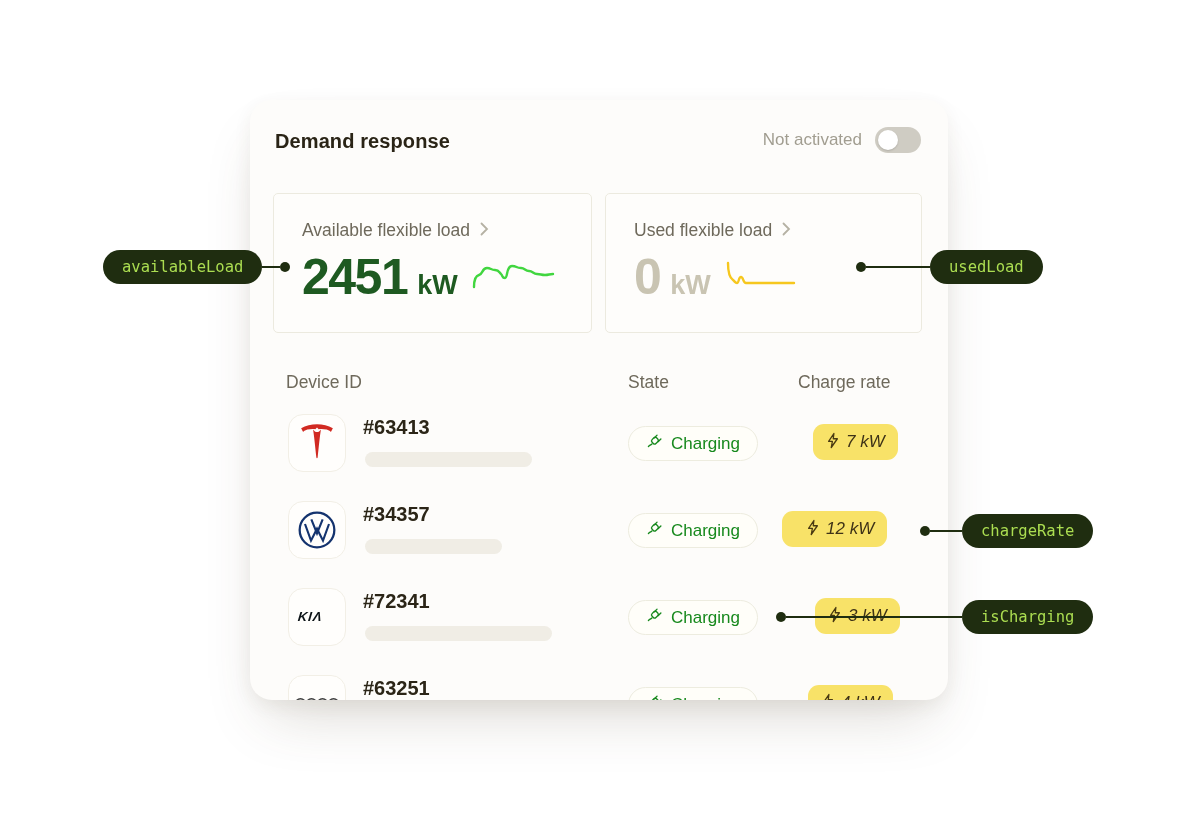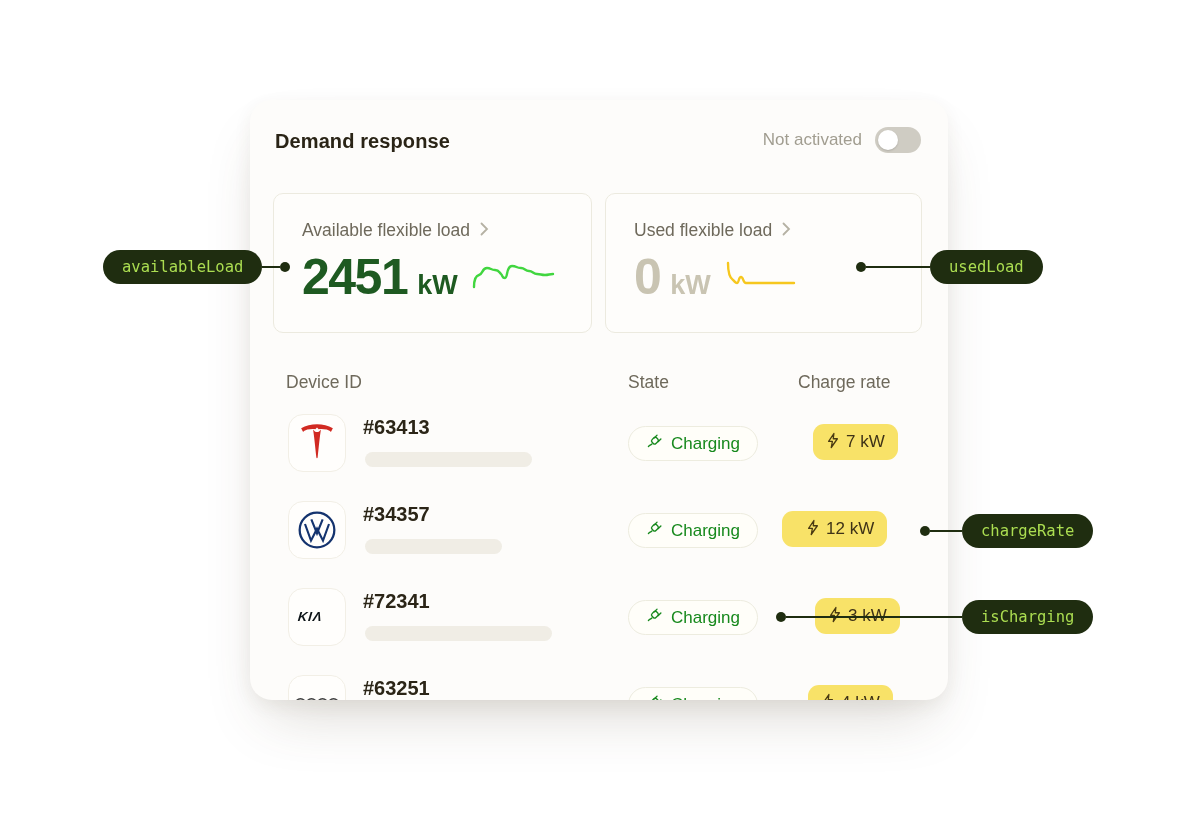--- a/index.html
+++ b/index.html
@@ -13,21 +13,21 @@
     box-shadow:0 30px 60px -18px rgba(80,70,45,.22), 0 6px 18px rgba(80,70,45,.07);
   }
   .card-title { position:absolute; left:25px; top:30px; font-size:20px; font-weight:700; color:#2a2416; letter-spacing:.1px; }
   .header-right { position:absolute; right:27px; top:27px; display:flex; align-items:center; gap:13px; }
   .toggle-label { font-size:17px; color:#a19d90;margin-left:12px; }
   .toggle { position:relative; width:46px; height:26px; border-radius:13px; background:#cfccc3; cursor:pointer; }
   .toggle .knob { position:absolute; left:3px; top:3px; width:20px; height:20px; border-radius:50%; background:#ffffff; box-shadow:0 1px 2px rgba(0,0,0,.15); }
 
   
   .stats { position:absolute; left:23px; top:93px; display:flex; gap:13px; }
-  .stat-card { position:relative; width:319px; height:140px; background:#fefdfb; border:1px solid #eceadf; border-radius:10px; cursor:pointer; }
+  .stat-card { position:relative; width:319px; height:140px; background:#fefdfb; border:1px solid #eceadf; border-radius:5px; cursor:pointer; }
   .stat-card.second { width:317px; }
   .stat-label-row { position:absolute; left:28px; top:26px; display:flex; align-items:center; gap:10px; }
   .stat-label { font-size:17.5px; color:#6e695b; }
   .chev { display:inline-block; }
   .value-row { position:absolute; left:28px; top:56px; display:flex; align-items:baseline; }
   .stat-value { font-size:50px; font-weight:700; letter-spacing:-1.5px; line-height:1.1; }
   .stat-unit { font-size:27px; font-weight:700; margin-left:10px; }
   .green .stat-value, .green .stat-unit { color:#1e5a21; }
   .muted .stat-value, .muted .stat-unit { color:#c9c4b2; }
   .spark { margin-left:14px; transform:translateY(-4px); }
@@ -37,21 +37,21 @@
   .th.c1 { left:36px; top:272px; }
   .th.c2 { left:378px; top:272px; }
   .th.c3 { left:548px; top:272px; }
   .row { position:absolute; left:0; width:698px; height:58px; }
   .avatar { position:absolute; left:38px; top:0; width:58px; height:58px; background:#fffefc; border:1px solid #f2efe6; border-radius:15px; display:flex; align-items:center; justify-content:center; }
   .dev-id { position:absolute; left:113px; top:2px; font-size:20px; font-weight:700; color:#2b2517; }
   .meta-bar { position:absolute; left:115px; top:38px; height:15px; border-radius:8px; background:#f0ede5; }
   .state-pill { position:absolute; left:378px; top:12px; height:35px; display:flex; align-items:center; gap:8px; padding:0 17px; background:#fffef9; border:1px solid #edecdf; border-radius:18px; }
   .state-text { font-size:17px; color:#17891d; }
   .rate-pill { position:absolute; top:10px; height:36px; display:flex; align-items:center; gap:6px; padding:0 13px; background:#f8e268; border-radius:11px; }
-  .rate-text { font-size:17px; color:#3e3217; font-weight:500; }
+  .rate-text { font-size:17px; color:#3e3217; font-weight:500;font-style:italic; }
 
   
   .callout { position:absolute; display:flex; align-items:center; z-index:5; }
   .ann-pill { height:34px; display:flex; align-items:center; padding:0 19px; background:#1f2d10; border-radius:17px;
               font-family:"DejaVu Sans Mono", monospace; font-size:15.5px; color:#abdd51; white-space:nowrap; }
   .conn-line { height:2px; background:#1f2d10; }
   .conn-dot { width:10px; height:10px; border-radius:50%; background:#1f2d10; flex:none; }
 </style>
 </head>
 <body>

